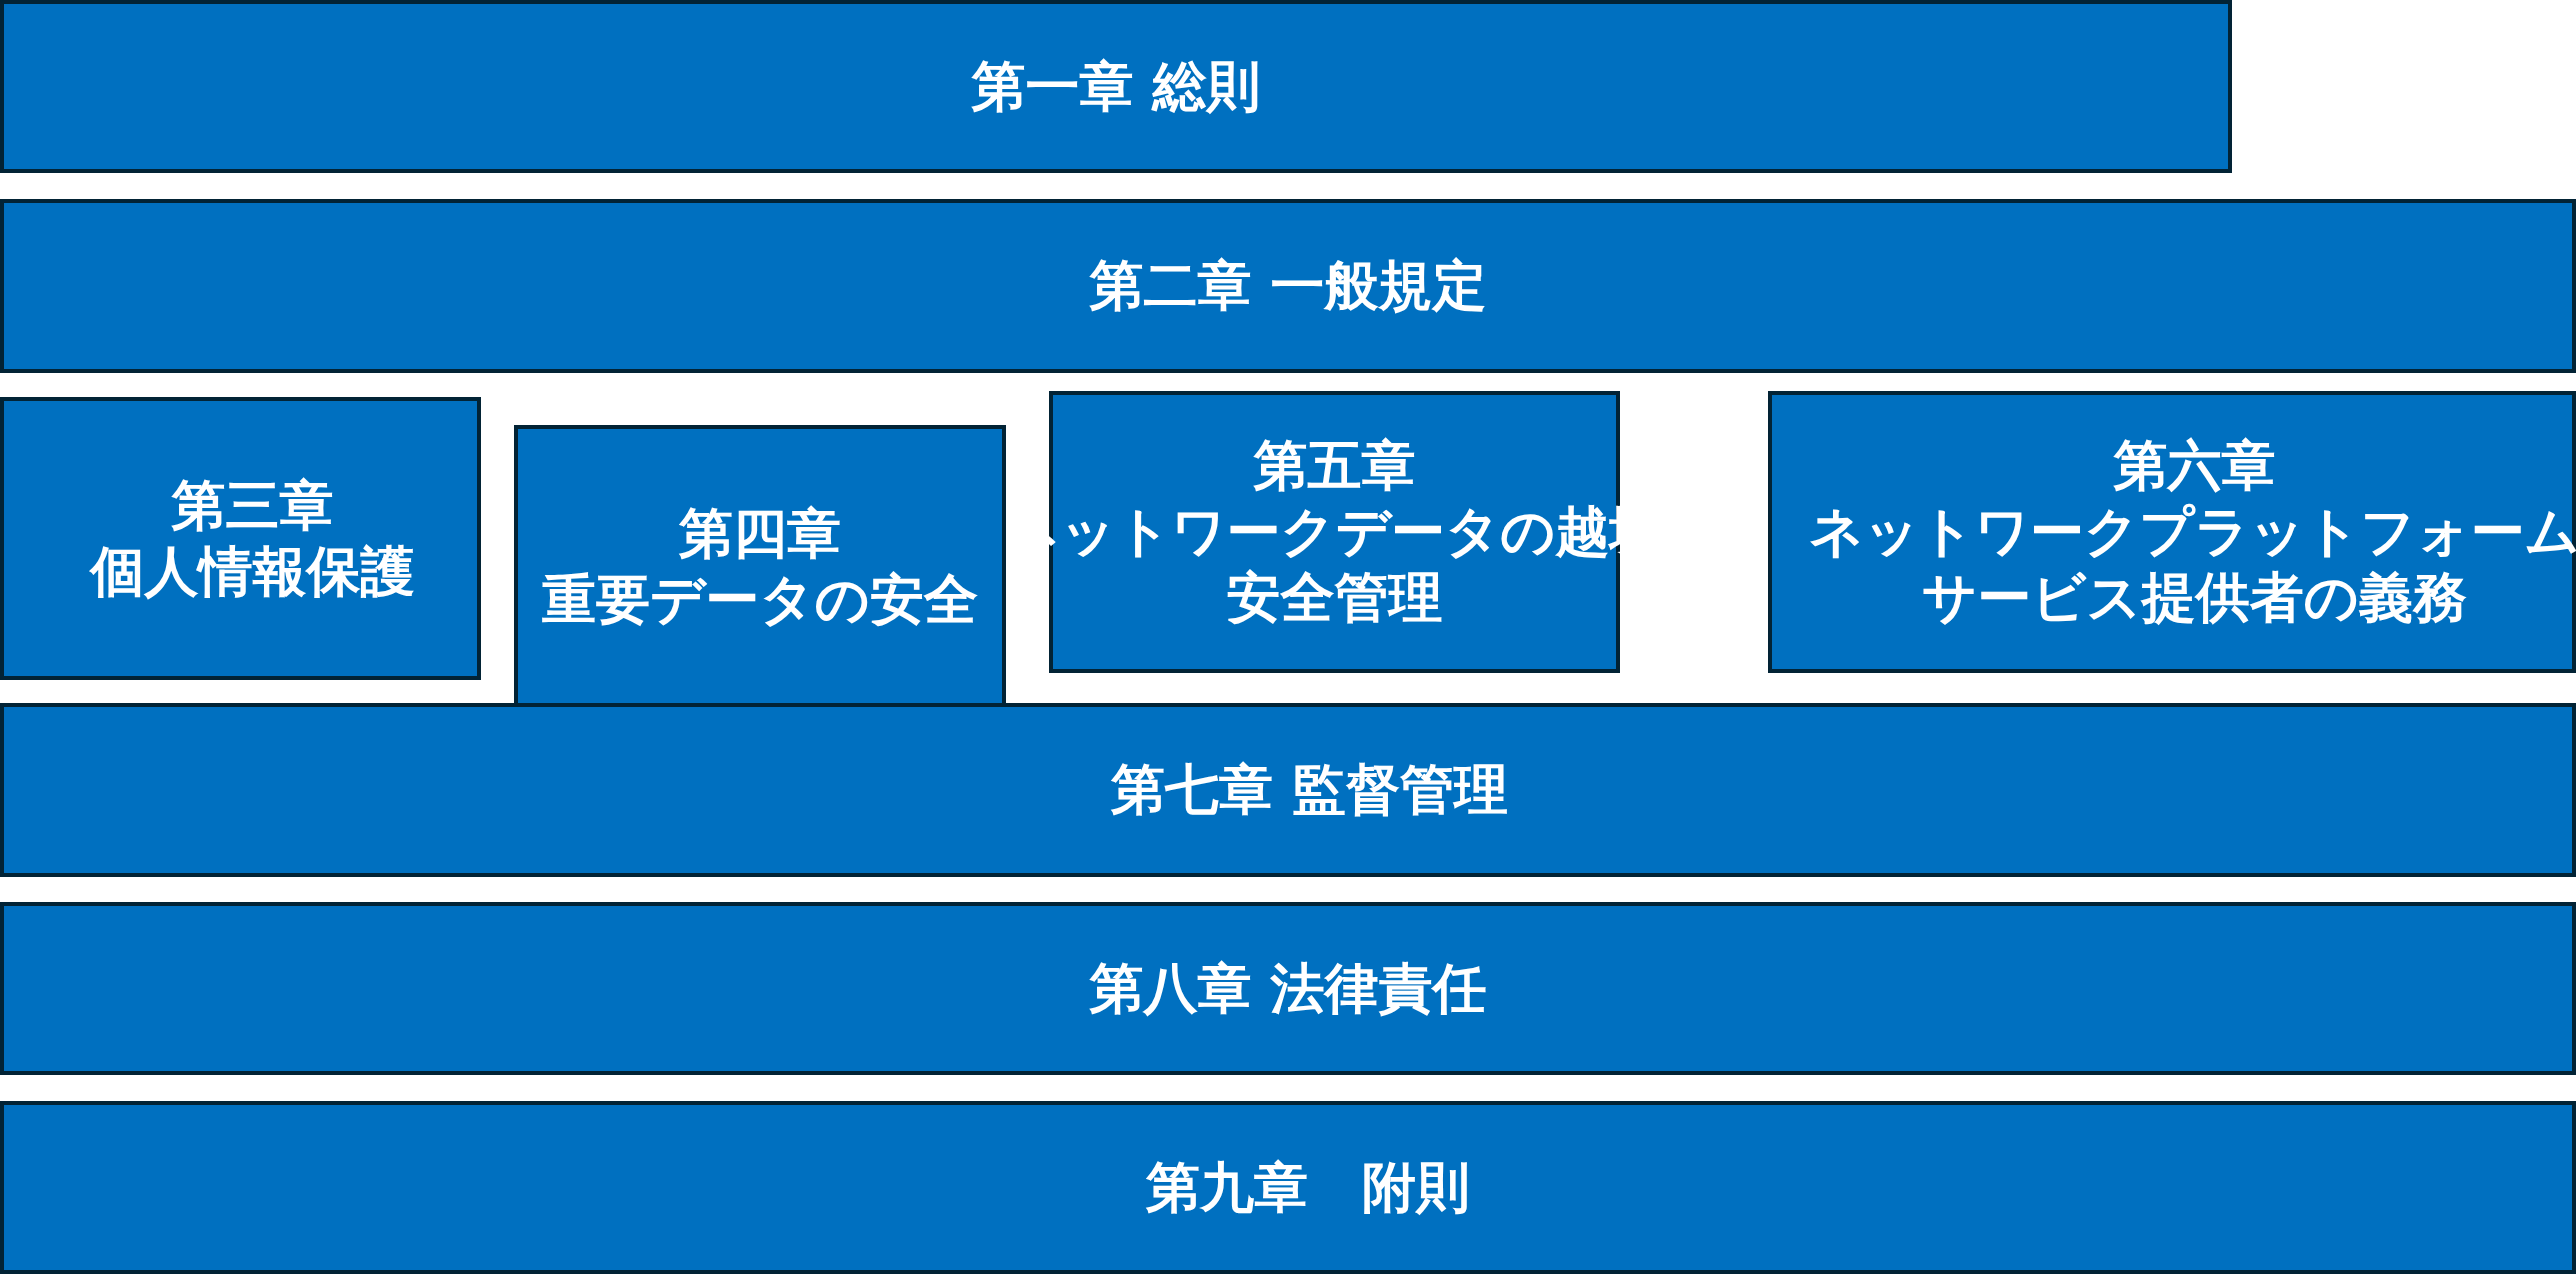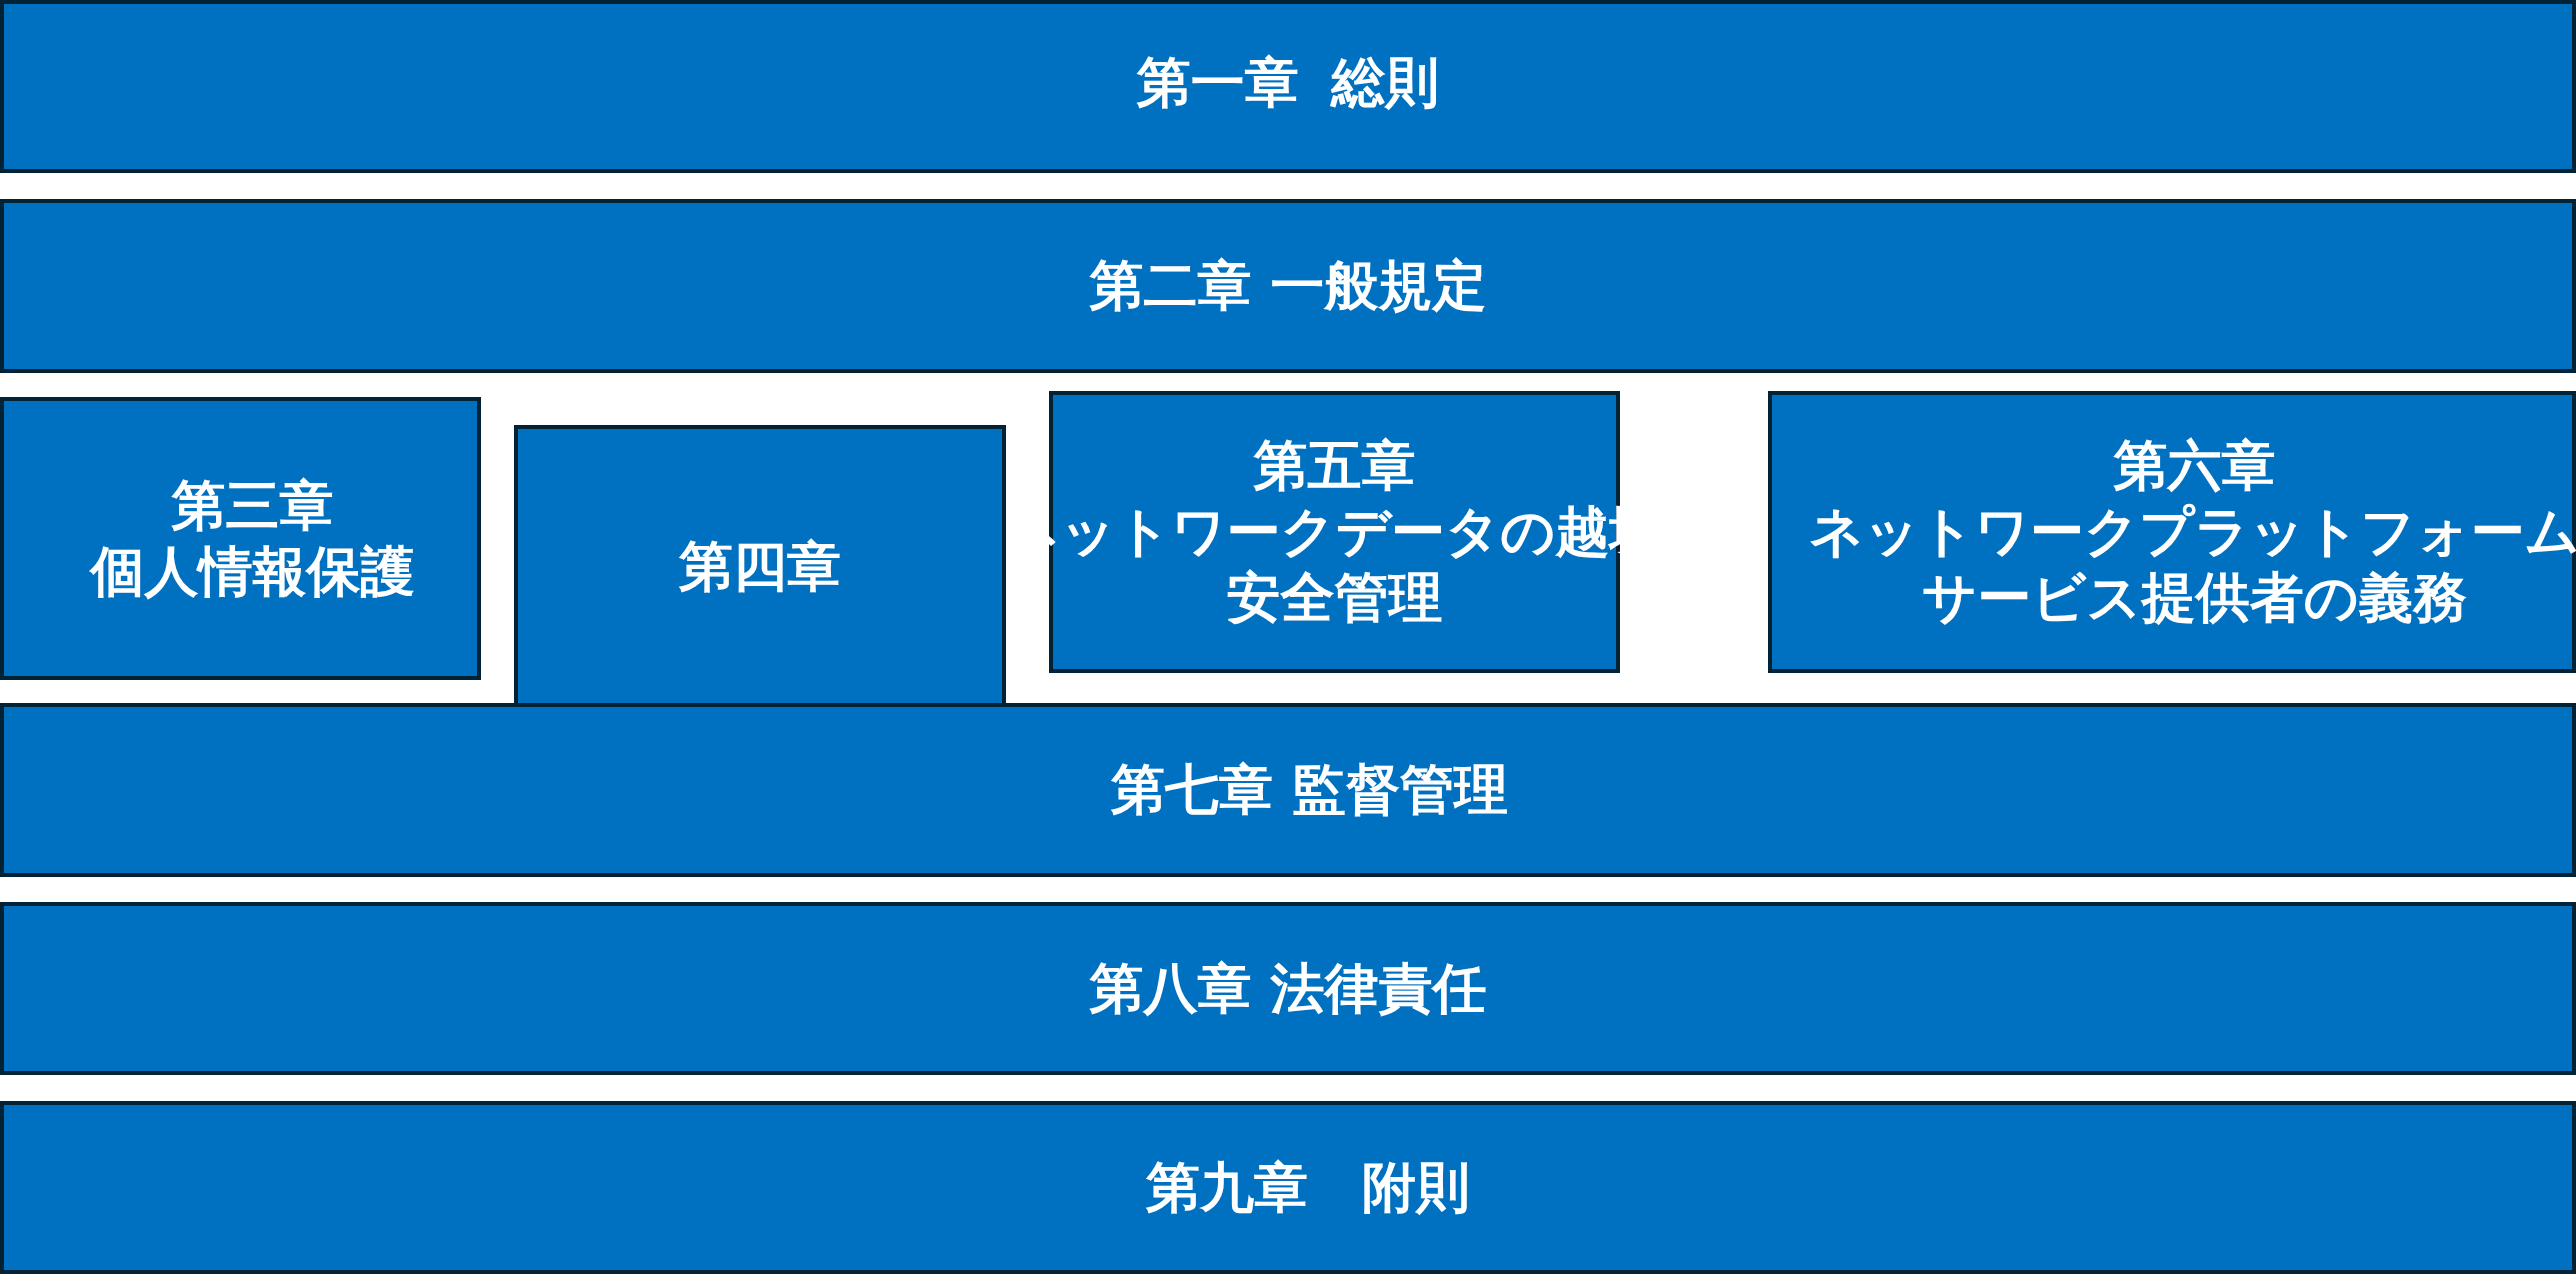--- a/index.html
+++ b/index.html
@@ -31,21 +31,21 @@
     .box .label {
       display: block;
     }
     .box .line {
       display: block;
       white-space: nowrap;
     }
     .label-inline {
       white-space: pre;
     }
-    #b1 { left: 0; top: 0;    width: 2576px; height: 173px; font-family: Liberation Mono, monospace; }
+    #b1 { left: 0; top: 0;    width: 2232px; height: 173px; }
     #b2 { left: 0; top: 199px; width: 2576px; height: 174px; }
     #b3 { left: 0; top: 397px; width: 481px;  height: 283px; padding-left: 24px; }
     #b4 { left: 514px; top: 397px; width: 492px; height: 283px; margin-top: 28px; }
     #b5 { left: 1049px; top: 391px; width: 571px; height: 282px; font-family: Liberation Serif, serif; }
     #b6 { left: 1768px; top: 391px; width: 808px; height: 282px; padding-left: 45px; }
     #b7 { left: 0; top: 703px; width: 2576px; height: 174px; padding-left: 43px; }
     #b8 { left: 0; top: 902px; width: 2576px; height: 173px; justify-content: center; }
     #b9 { left: 0; top: 1101px; width: 2576px; height: 173px; padding-left: 40px; }
   </style>
 </head>
@@ -62,20 +62,21 @@
 <div id="b3" class="box">
   <span class="label">
     <span class="line">第三章</span>
     <span class="line">個人情報保護</span>
   </span>
 </div>
 
 <div id="b4" class="box">
   <span class="label">
     <span class="line">第四章</span>
+    <span class="line">重要データの安全</span>
   </span>
 </div>
 
 <div id="b5" class="box">
   <span class="label">
     <span class="line">第五章</span>
     <span class="line">ネットワークデータの越境</span>
     <span class="line">安全管理</span>
   </span>
 </div>

